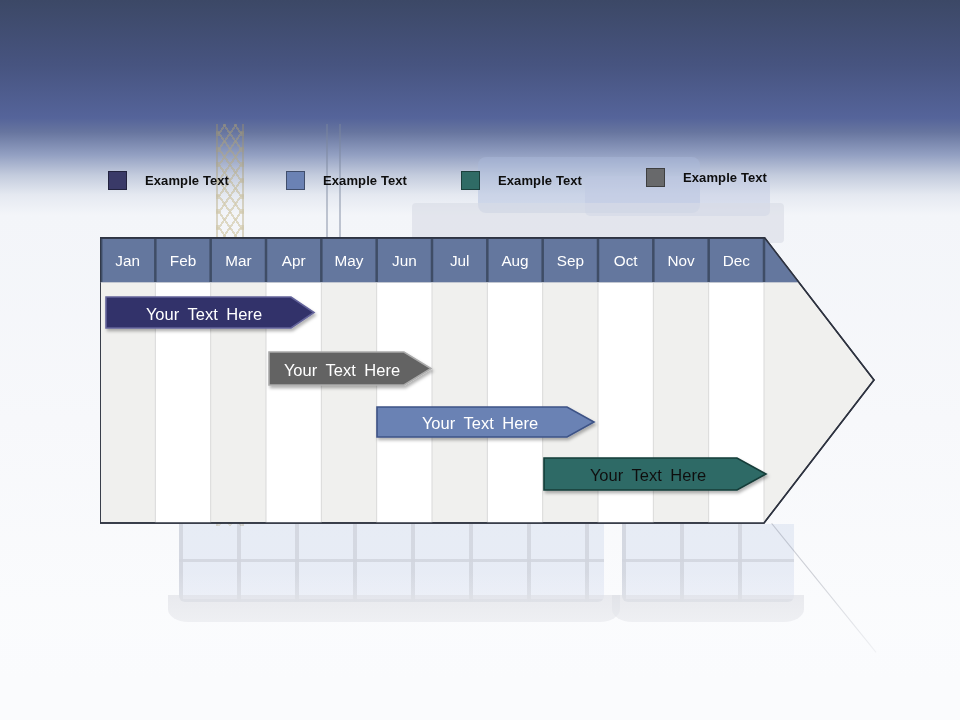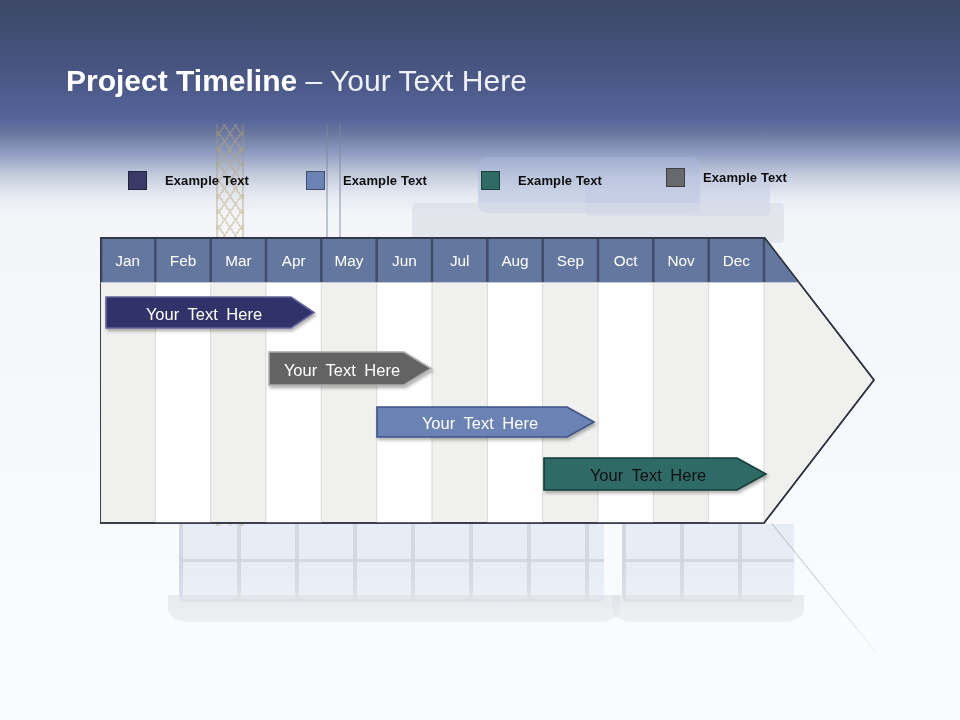--- a/index.html
+++ b/index.html
@@ -9,21 +9,21 @@
     background:linear-gradient(180deg,
       #3c4866 0px,#475480 65px,#55649a 118px,#67759f 132px,
       #93a0c2 155px,#c3cbdd 175px,#e5e9f1 195px,#f3f5f9 215px,
       #f7f8fb 420px,#fcfdfe 720px);
   }
   
   .slide-title{position:absolute;left:66px;top:60px;z-index:4;font-size:30px;line-height:42px;color:#ffffff;white-space:nowrap;}
   .slide-title .t-bold{font-weight:700;}
   .slide-title .t-reg{font-weight:400;color:#eef1f8;}
   
-  .legend-item{position:absolute;top:169px;z-index:4;display:flex;align-items:center;gap:18px;height:22px;margin-left:20px;}
+  .legend-item{position:absolute;top:169px;z-index:4;display:flex;align-items:center;gap:18px;height:22px;}
   .li1{left:108px}.li2{left:286px}.li3{left:461px}.li4{left:646px;top:166px}
   .swatch{width:19px;height:19px;border:1px solid rgba(0,0,0,.40);box-sizing:border-box;flex:0 0 auto;}
   .legend-label{font-size:13px;font-weight:700;color:#0e0e0e;letter-spacing:.1px;white-space:nowrap;}
   
   .watermark{position:absolute;inset:0;z-index:1;pointer-events:none;}
   .wm{position:absolute;}
   .wm-mast{left:216px;top:124px;width:24px;height:402px;opacity:.5;
     border-left:2px solid rgba(168,152,100,.7);border-right:2px solid rgba(168,152,100,.7);
     background:
       repeating-linear-gradient(55deg, rgba(186,168,110,.75) 0 2px, rgba(0,0,0,0) 2px 9px),
@@ -53,24 +53,20 @@
   .timeline{position:absolute;left:100px;top:237px;z-index:3;width:780px;height:290px;}
   .timeline svg{display:block;}
   .month-label{font-size:15.3px;fill:#ffffff;}
   .bar-label{font-size:16.5px;word-spacing:4px;}
 </style>
 </head>
 <body>
 
 <div class="slide">
 
-  <h1 class="slide-title" style="margin:0;">
-    <span class="t-bold">Project Timeline</span>
-    <span class="t-reg">– Your Text Here</span>
-  </h1>
 
   <div class="watermark">
     <div class="wm wm-mast"></div>
     <div class="wm wm-cable-a"></div>
     <div class="wm wm-cable-b"></div>
     <div class="wm wm-hook"></div>
     <div class="wm wm-roof1"></div>
     <div class="wm wm-roof2"></div>
     <div class="wm wm-roof3"></div>
     <div class="wm wm-tower wm-towerA"></div>

